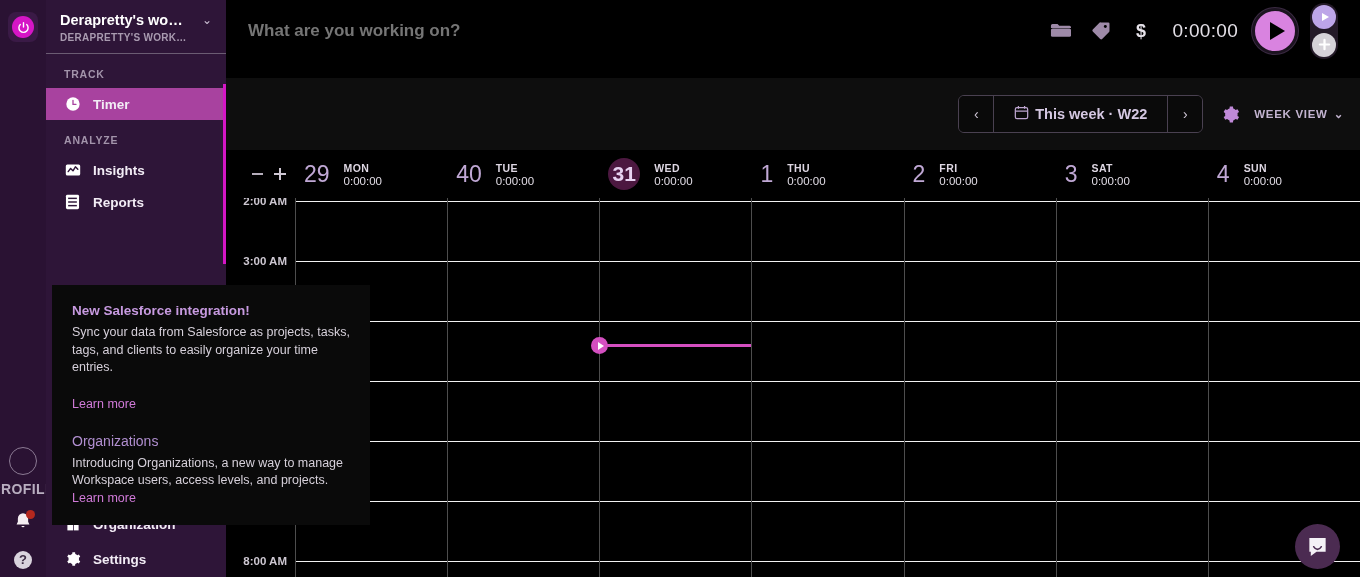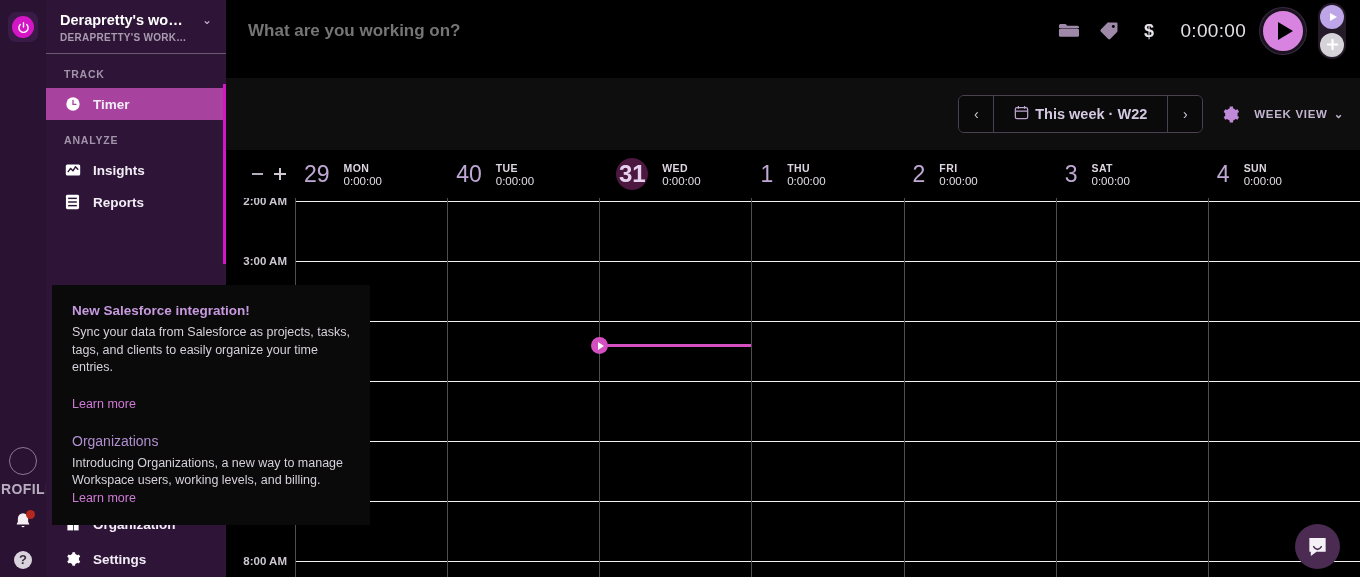--- a/index.html
+++ b/index.html
@@ -97,21 +97,21 @@
   }
   .pop-title { font-size: 13.5px; font-weight: bold; color: #c79ae0; margin-bottom: 6px; }
   .pop-title.second { color: #b18fd0; font-weight: normal; font-size: 14px; }
   .pop-body { font-size: 12.5px; color: #d6d0da; line-height: 17.5px; }
   .pop-link { font-size: 12.5px; color: #d07ad8; margin-top: 20px; }
   .pop-inline-link { color: #d07ad8; }
   .pop-gap { height: 22px; }
 
   
   .topbar {
-    position: absolute; left: 226px; top: 0; right: 4px; height: 61px;
+    position: absolute; left: 226px; top: 0; right: 12px; height: 61px;
     background: #000; display: flex; align-items: center; justify-content: space-between;
   }
   .task-input {
     margin-left: 22px; font-size: 17px; color: #c9c4cd; font-weight: bold;
     background: transparent; border: none; outline: none; width: 740px;
   }
   .top-actions { margin-left: auto; display: flex; align-items: center; gap: 0; padding-right: 10px; }
   .top-ico { width: 40px; height: 40px; display: flex; align-items: center; justify-content: center; }
   .timer-text {
     font-size: 19px; color: #e3dfe6; font-weight: normal;
@@ -181,21 +181,21 @@
   }
   .zoom-plus:before { left: 0; top: 5px; width: 12px; height: 2px; }
   .zoom-plus:after { top: 0; left: 5px; height: 12px; width: 2px; }
   .daycell {
     flex: 1 1 0; display: flex; align-items: center; gap: 14px; padding-left: 9px;
   }
   .day-num { font-size: 23px; color: #c0a8d5; font-weight: normal; }
   .day-num.today {
     width: 32px; height: 32px; border-radius: 50%; background: #4c1840;
     color: #e7d2f0; display: flex; align-items: center; justify-content: center;
-    font-size: 24px; font-weight: bold; margin-left: 8px;
+    font-size: 21px; font-weight: bold;
   }
   .day-meta { display: flex; flex-direction: column; gap: 1px; }
   .dow { font-size: 10.5px; font-weight: bold; color: #ded7e3; letter-spacing: .4px; }
   .dtime { font-size: 11.5px; color: #e0dbe4; }
 
   
   .grid {
     position: absolute; left: 226px; top: 198px; right: 0; bottom: 0;
     background: #000; overflow: hidden;
   }
@@ -467,21 +467,21 @@
         </div>
       </div>
   </div>
 
   <div class="popup">
     <div class="pop-title">New Salesforce integration!</div>
     <div class="pop-body">Sync your data from Salesforce as projects, tasks, tags, and clients to easily organize your time entries.</div>
     <div class="pop-link">Learn more</div>
     <div class="pop-gap"></div>
     <div class="pop-title second">Organizations</div>
-    <div class="pop-body"><span>Introducing Organizations, a new way to manage Workspace users, working levels, and billing. </span><span class="pop-inline-link">Learn more</span></div>
+    <div class="pop-body"><span>Introducing Organizations, a new way to manage Workspace users, access levels, and projects. </span><span class="pop-inline-link">Learn more</span></div>
   </div>
 
   <div class="chat-btn">
     <svg width="23" height="23" viewBox="0 0 24 24" fill="#f4f1f6">
       <path d="M3.5 3h17v14.5h-9.5L5 22v-4.5H3.5z"></path>
       <path d="M8 12.2c1.1 1.9 2.5 2.8 4 2.8s2.9-.9 4-2.8" stroke="#4b2b51" stroke-width="1.6" fill="none" stroke-linecap="round"></path>
     </svg>
   </div>
 
 </div>

